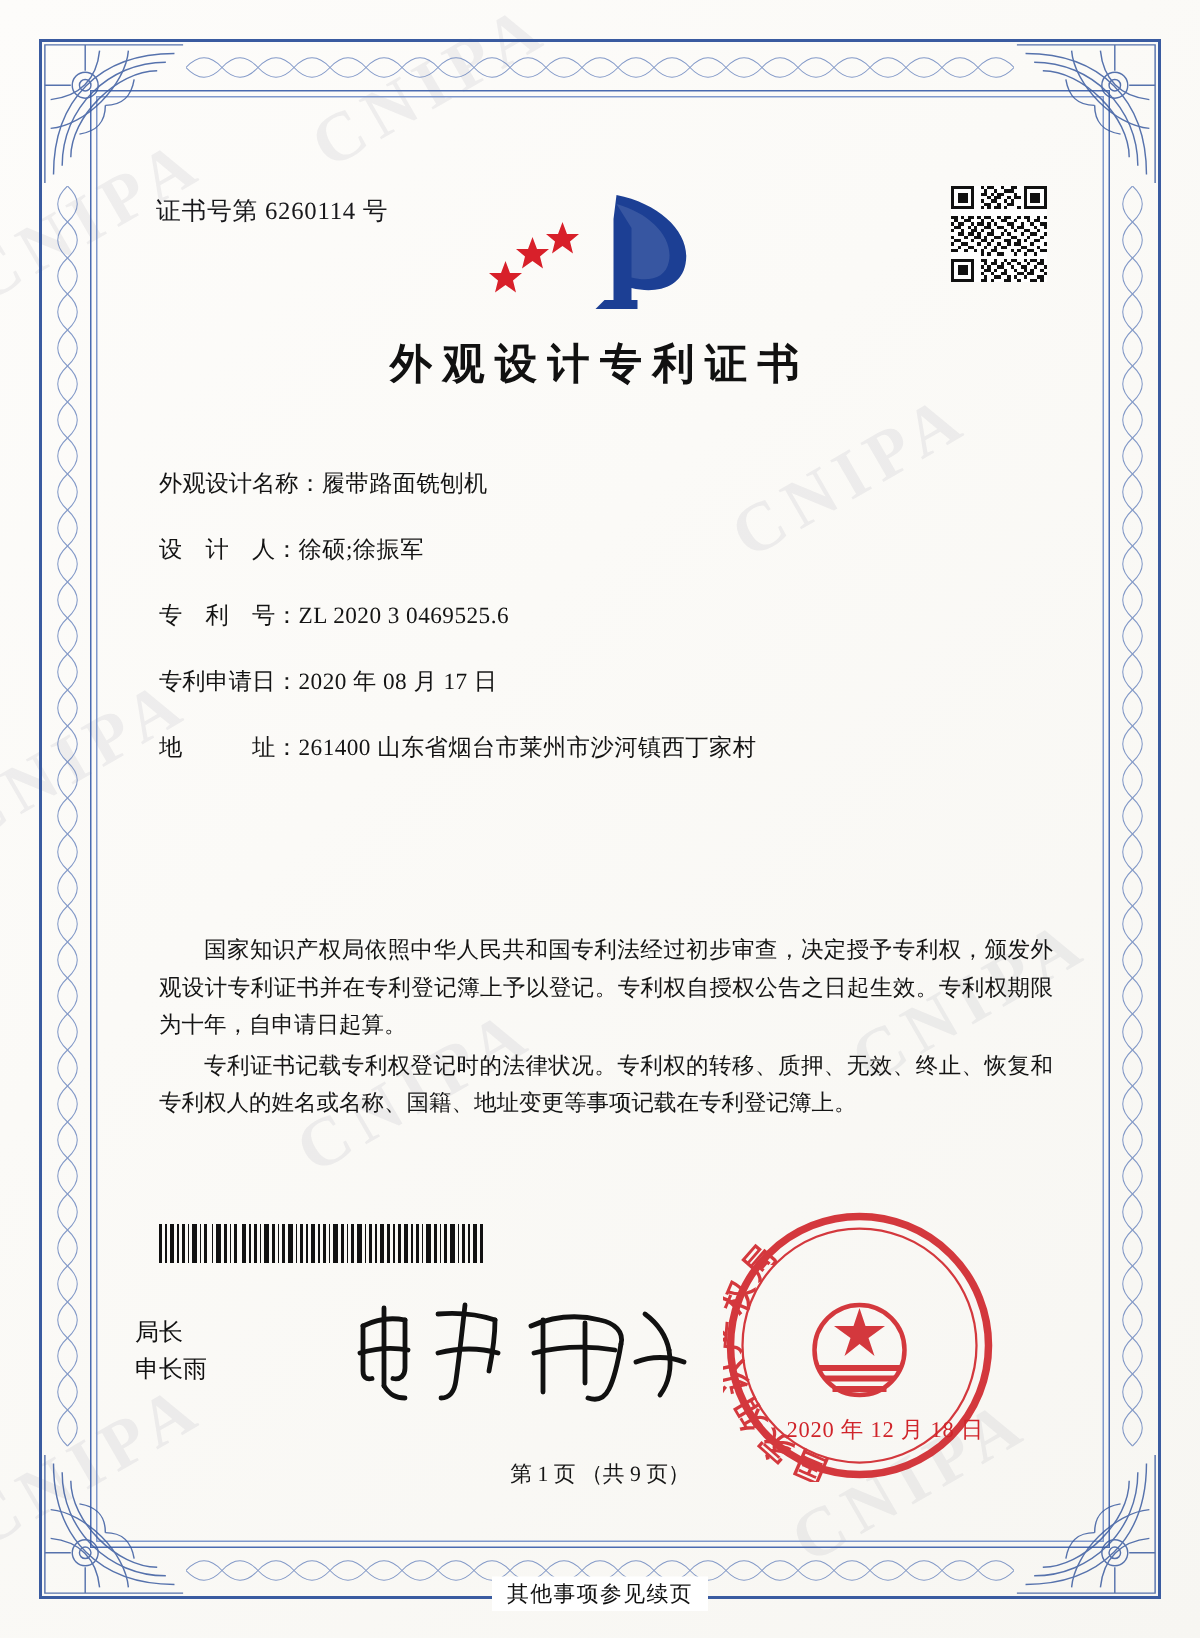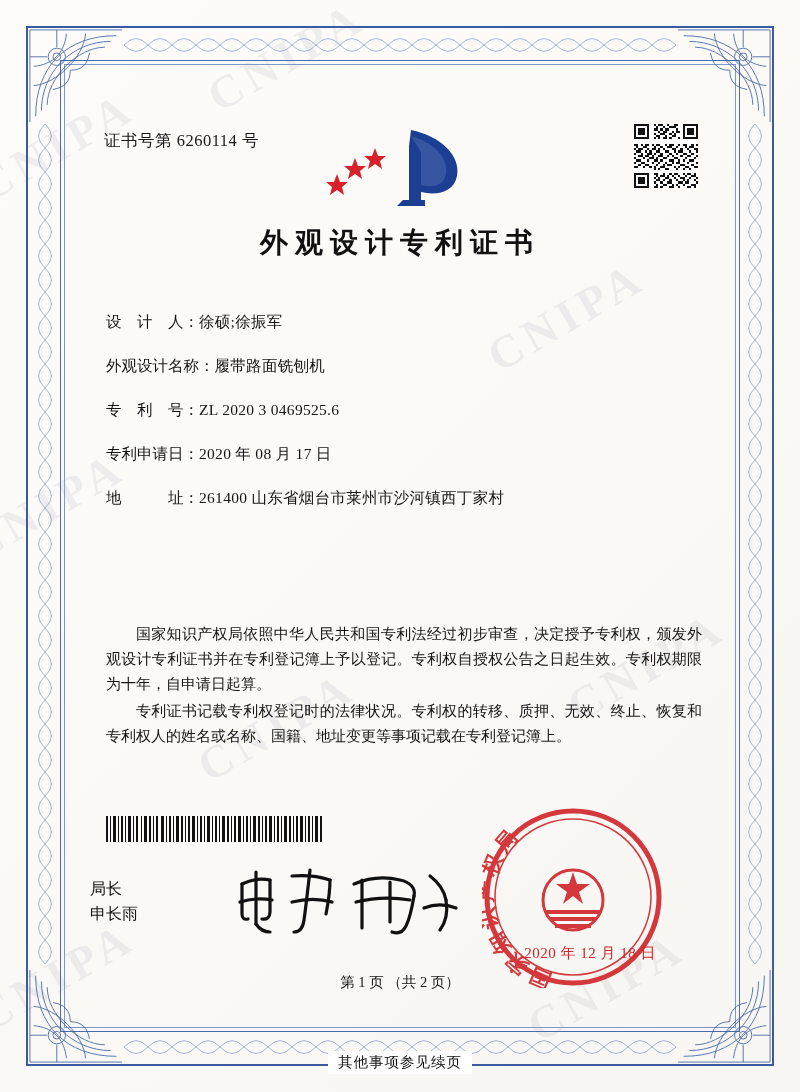--- a/index.html
+++ b/index.html
@@ -533,24 +533,24 @@
           <rect x="20" y="28" width="1" height="1"></rect>
           <rect x="24" y="28" width="2" height="1"></rect>
           <rect x="27" y="28" width="1" height="1"></rect>
       </g>
     </svg>
 
     <div class="title">外观设计专利证书</div>
 
     <div class="fields">
       <div class="field">
-        <span class="f-label">设　计　人：</span><span class="f-val">徐硕;徐振军</span>
+        <span class="f-label">外观设计名称：</span><span class="f-val">履带路面铣刨机</span>
       </div>
       <div class="field">
-        <span class="f-label">外观设计名称：</span><span class="f-val">履带路面铣刨机</span>
+        <span class="f-label">设　计　人：</span><span class="f-val">徐硕;徐振军</span>
       </div>
       <div class="field">
         <span class="f-label">专　利　号：</span><span class="f-val">ZL 2020 3 0469525.6</span>
       </div>
       <div class="field">
         <span class="f-label">专利申请日：</span><span class="f-val">2020 年 08 月 17 日</span>
       </div>
       <div class="field">
         <span class="f-label">地　　　址：</span><span class="f-val">261400 山东省烟台市莱州市沙河镇西丁家村</span>
       </div>
@@ -668,20 +668,20 @@
           <path id="sealArc" d="M 91 171 A 80 80 0 1 1 91 11" fill="none"></path>
         </defs>
         <text font-family="'Liberation Serif', serif" font-size="21" font-weight="700" fill="#d0242a" letter-spacing="4">
           <textPath href="#sealArc" startOffset="8%">国家知识产权局</textPath>
         </text>
       </g>
     </svg>
 
     <div class="seal-date">2020 年 12 月 18 日</div>
 
-    <div class="pagenum">第 1 页 （共 2 页）</div>
+    <div class="pagenum">第 1 页 （共 9 页）</div>
   </div>
 
   <div class="footnote">
     <span>其他事项参见续页</span>
   </div>
 
 </div>
 
 </body></html>

